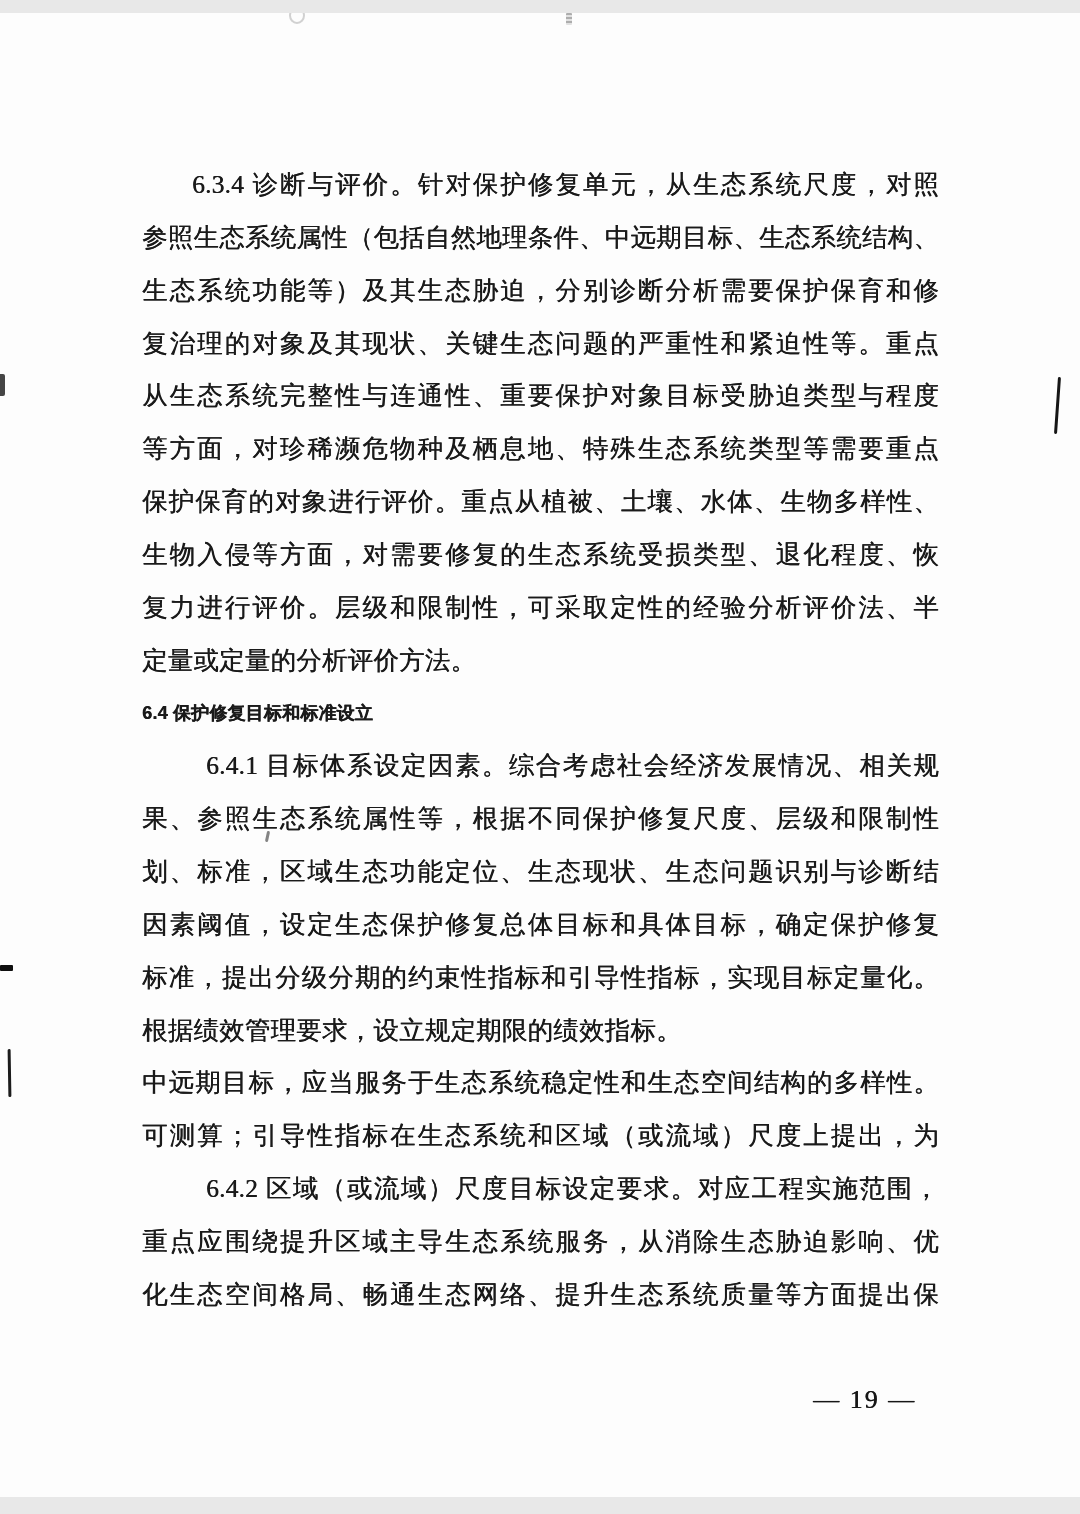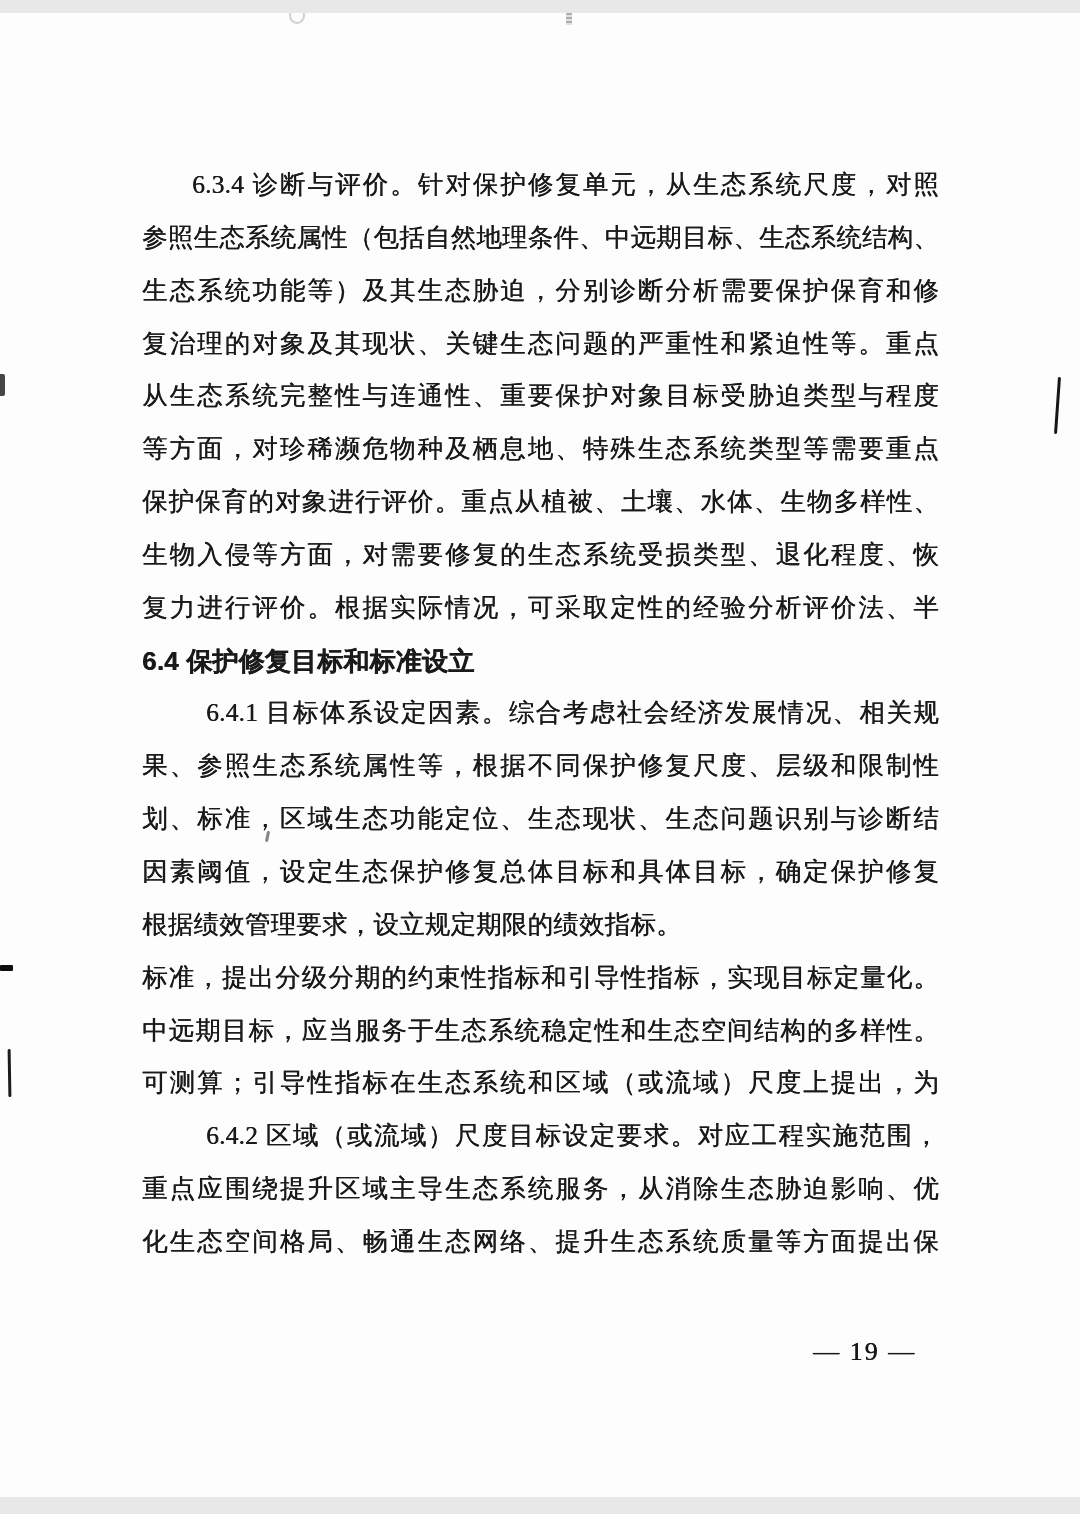--- a/index.html
+++ b/index.html
@@ -31,27 +31,27 @@
     letter-spacing: 0.2px;
   }
   .line.ind-a { padding-left: 50px; }
   .line.ind-b { padding-left: 64px; }
   .line.ind-c { padding-left: 72px; }
   .line.plain-last { text-align-last: left; }
   .line.heading {
     text-align-last: left;
     font-weight: 700;
     font-family: "Liberation Sans", "DejaVu Sans", sans-serif;
-    font-size: 26px;
+    font-size: 18px;
     text-shadow: 0.5px 0 0 currentColor;
   }
   .footer {
     position: absolute;
     left: 813px;
-    top: 1322px;
+    top: 1370px;
     font-size: 26px;
     line-height: 34px;
     letter-spacing: 2px;
     color: #161616;
     text-shadow: 0.4px 0 0 currentColor;
   }
   
   .artifact { position: absolute; }
   .smudge-ring {
     left: 289px; top: -6px; width: 12px; height: 13px;
@@ -102,28 +102,29 @@
 
   <div class="textblock">
     <div class="line ind-a">6.3.4 诊断与评价。针对保护修复单元，从生态系统尺度，对照</div>
     <div class="line">参照生态系统属性（包括自然地理条件、中远期目标、生态系统结构、</div>
     <div class="line">生态系统功能等）及其生态胁迫，分别诊断分析需要保护保育和修</div>
     <div class="line">复治理的对象及其现状、关键生态问题的严重性和紧迫性等。重点</div>
     <div class="line">从生态系统完整性与连通性、重要保护对象目标受胁迫类型与程度</div>
     <div class="line">等方面，对珍稀濒危物种及栖息地、特殊生态系统类型等需要重点</div>
     <div class="line">保护保育的对象进行评价。重点从植被、土壤、水体、生物多样性、</div>
     <div class="line">生物入侵等方面，对需要修复的生态系统受损类型、退化程度、恢</div>
-    <div class="line">复力进行评价。根据实际情况，可采取定性的经验分析评价法、半</div>
+    <div class="line">复力进行评价。层级和限制性，可采取定性的经验分析评价法、半</div>
+    <div class="line plain-last">定量或定量的分析评价方法。</div>
     <div class="line heading">6.4 保护修复目标和标准设立</div>
     <div class="line ind-b">6.4.1 目标体系设定因素。综合考虑社会经济发展情况、相关规</div>
     <div class="line">果、参照生态系统属性等，根据不同保护修复尺度、层级和限制性</div>
     <div class="line">划、标准，区域生态功能定位、生态现状、生态问题识别与诊断结</div>
     <div class="line">因素阈值，设定生态保护修复总体目标和具体目标，确定保护修复</div>
+    <div class="line">标准，提出分级分期的约束性指标和引导性指标，实现目标定量化。</div>
     <div class="line plain-last">根据绩效管理要求，设立规定期限的绩效指标。</div>
-    <div class="line">标准，提出分级分期的约束性指标和引导性指标，实现目标定量化。</div>
     <div class="line">中远期目标，应当服务于生态系统稳定性和生态空间结构的多样性。</div>
     <div class="line">可测算；引导性指标在生态系统和区域（或流域）尺度上提出，为</div>
     <div class="line ind-b">6.4.2 区域（或流域）尺度目标设定要求。对应工程实施范围，</div>
     <div class="line">重点应围绕提升区域主导生态系统服务，从消除生态胁迫影响、优</div>
     <div class="line">化生态空间格局、畅通生态网络、提升生态系统质量等方面提出保</div>
   </div>
 
   <div class="footer">— 19 —</div>
 
 </div>

